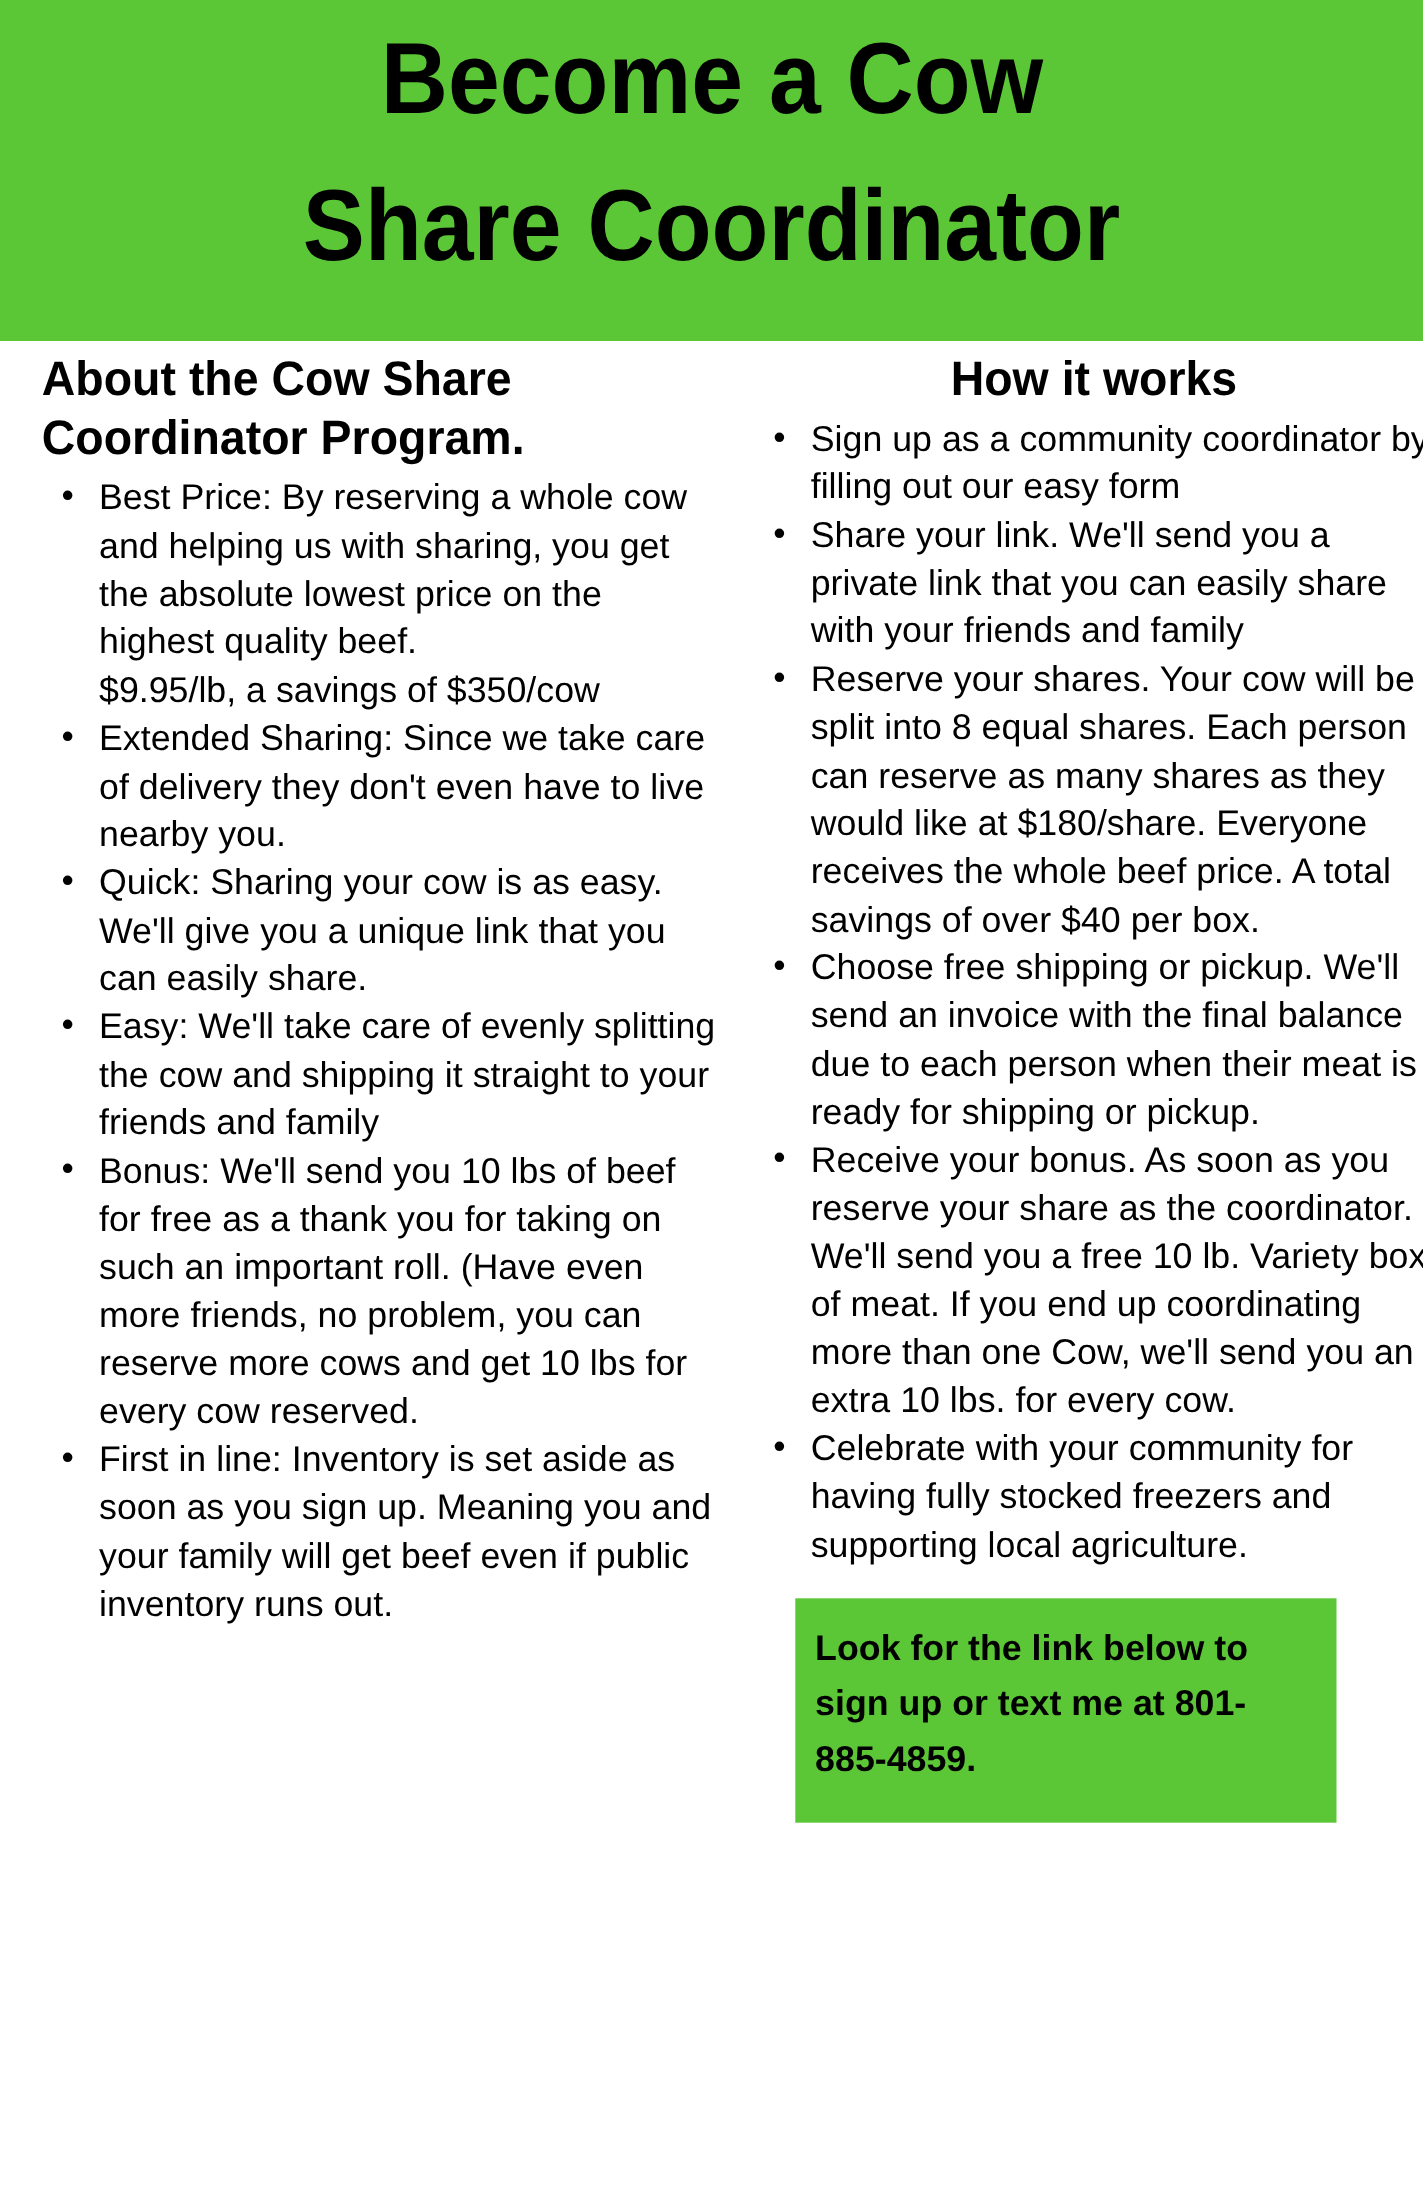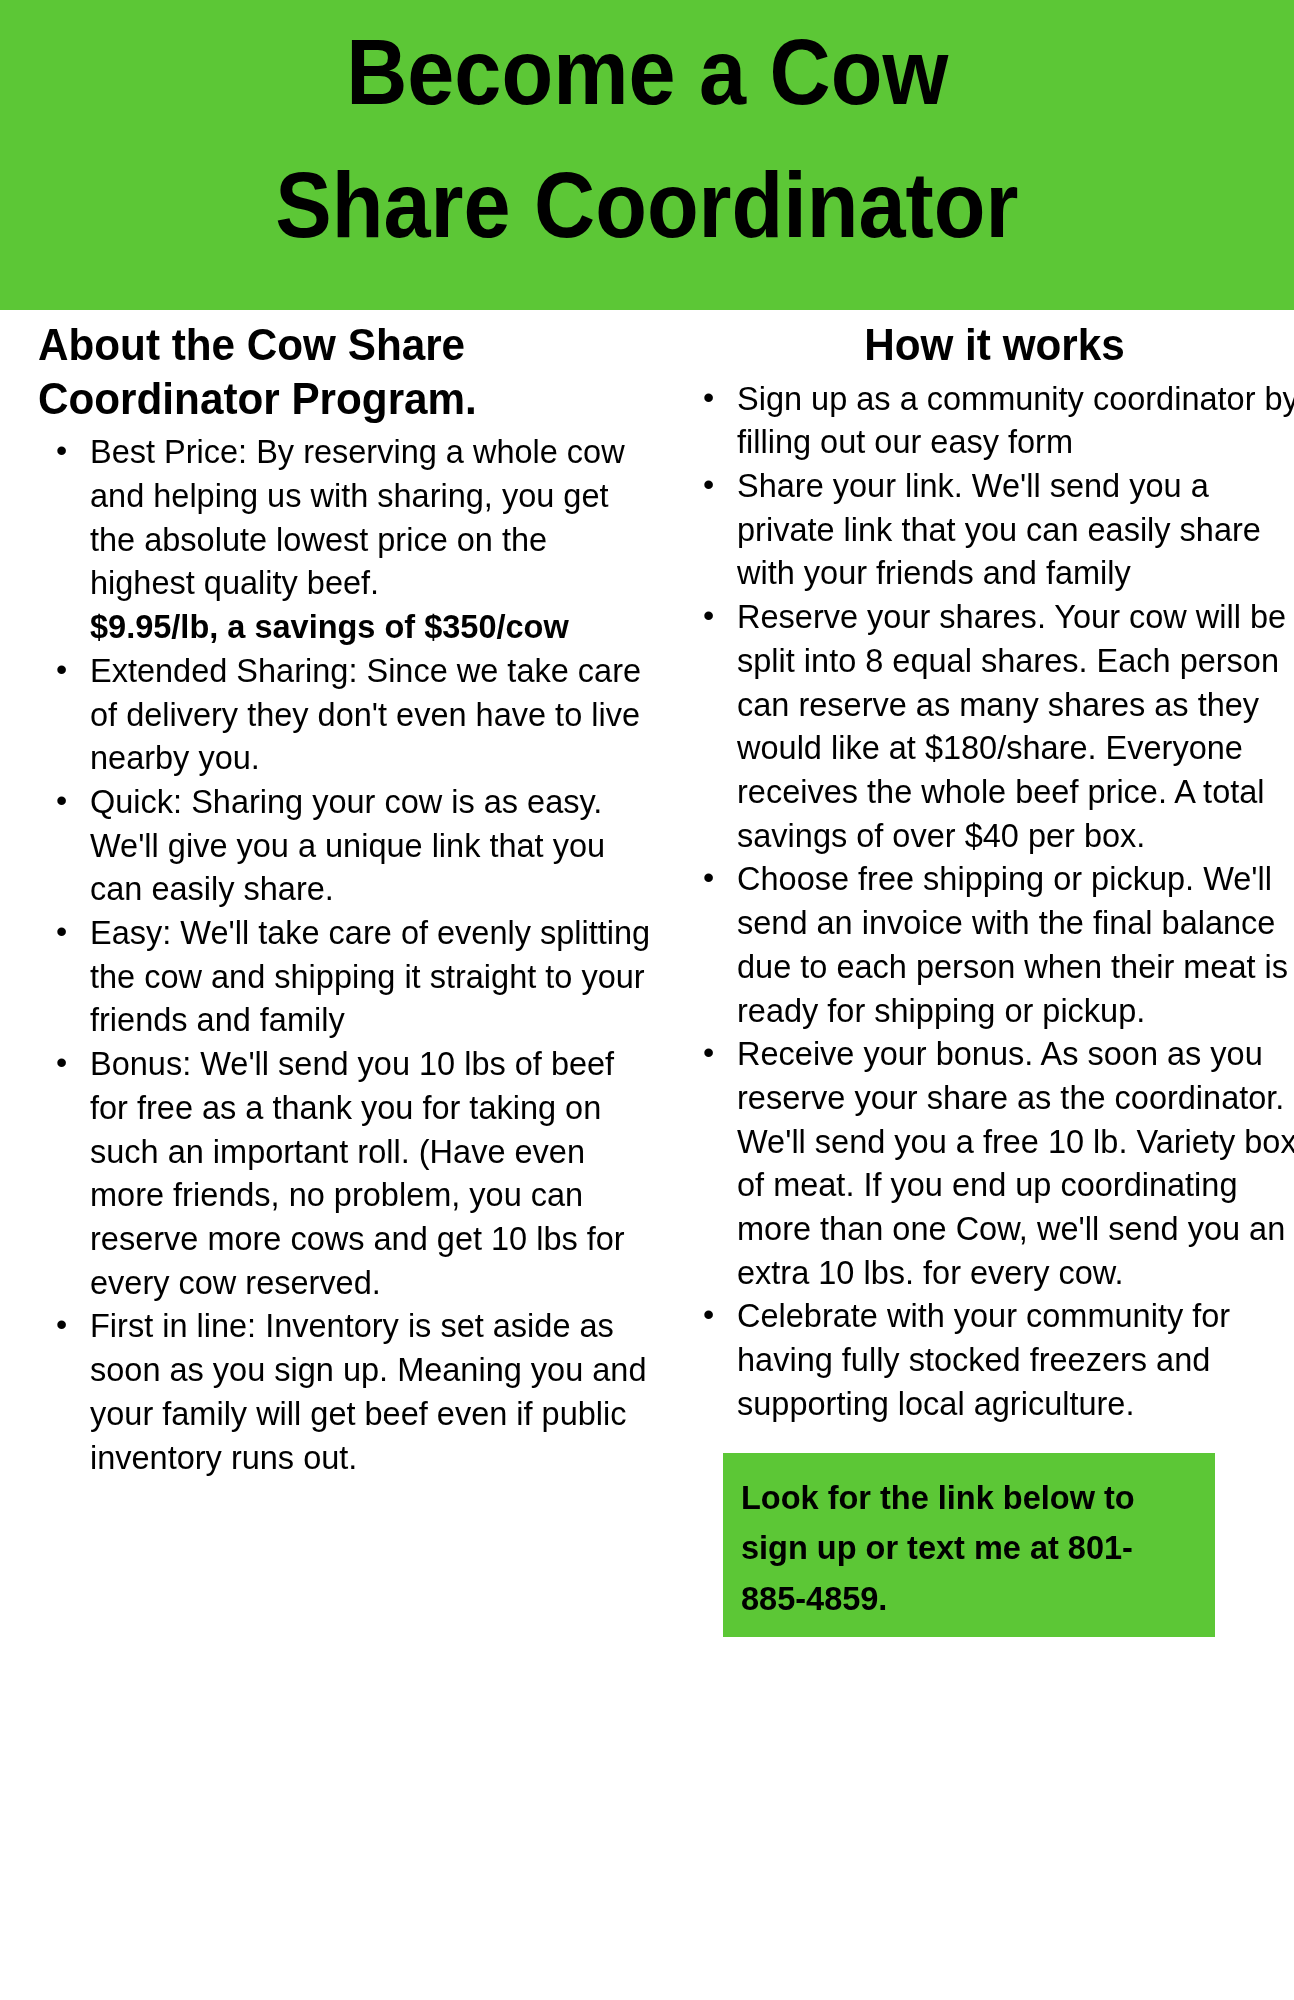--- a/index.html
+++ b/index.html
@@ -92,31 +92,31 @@
     position: absolute;
     left: 18px;
     top: -2px;
     font-size: 32px;
     line-height: 1.345;
   }
   .b {
     font-weight: normal;
   }
   .price-line {
-    font-weight: bold;
+    font-weight: normal;
     display: block;
   }
 
   
   .callout {
     margin: 26px 0 0 38px;
     width: 492px;
     background: #5cc736;
     box-sizing: border-box;
-    padding: 20px 18px 12px 18px;
+    padding: 20px 18px 32px 18px;
   }
   .callout-text {
     font-weight: bold;
     font-size: 32.5px;
     line-height: 1.56;
     color: #000000;
   }
 </style>
 </head>
 <body>

